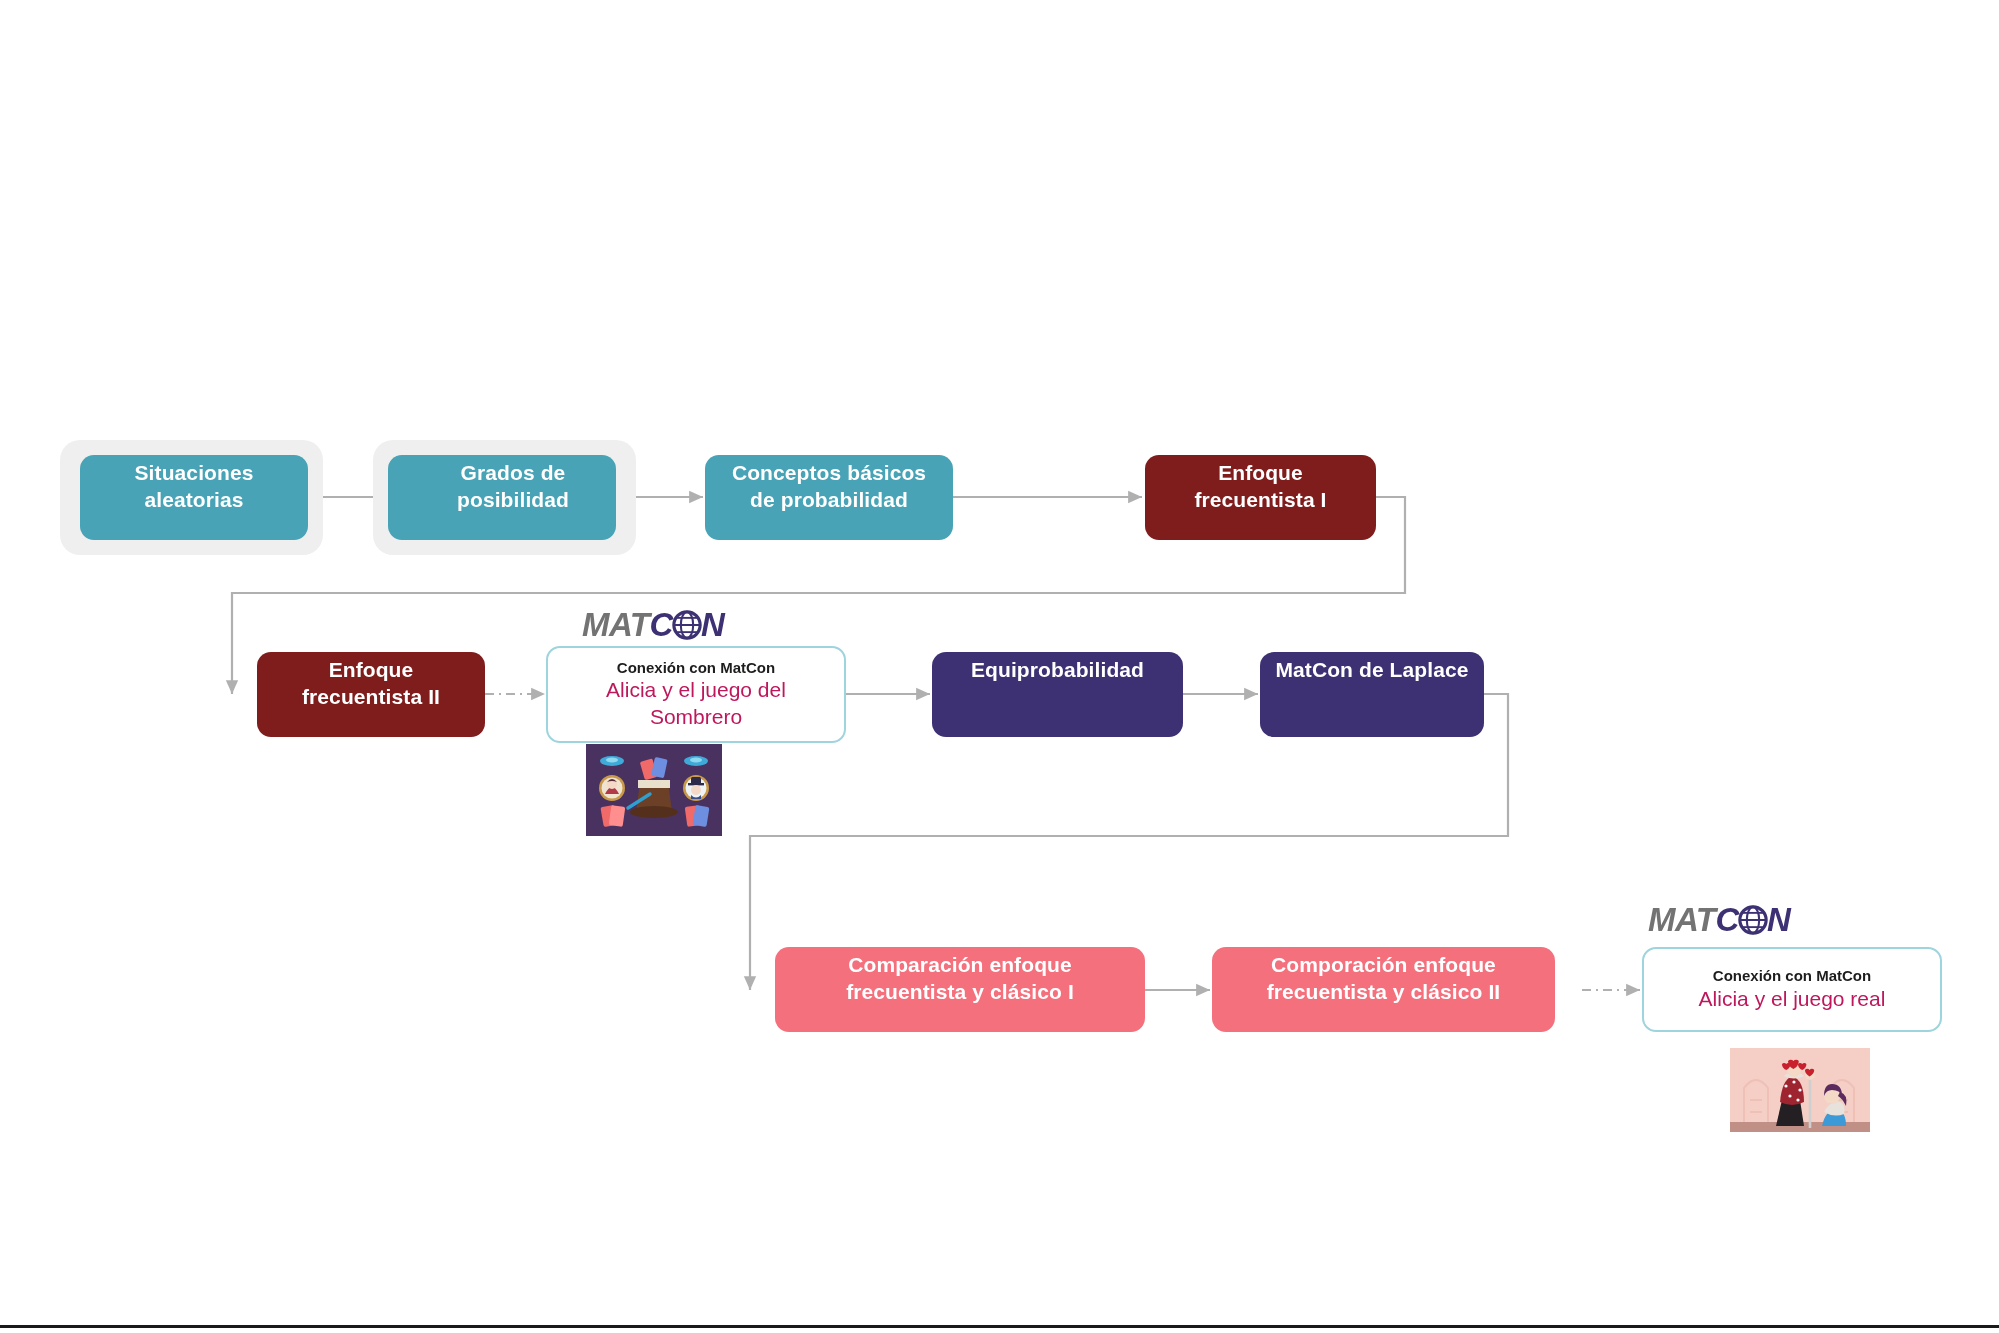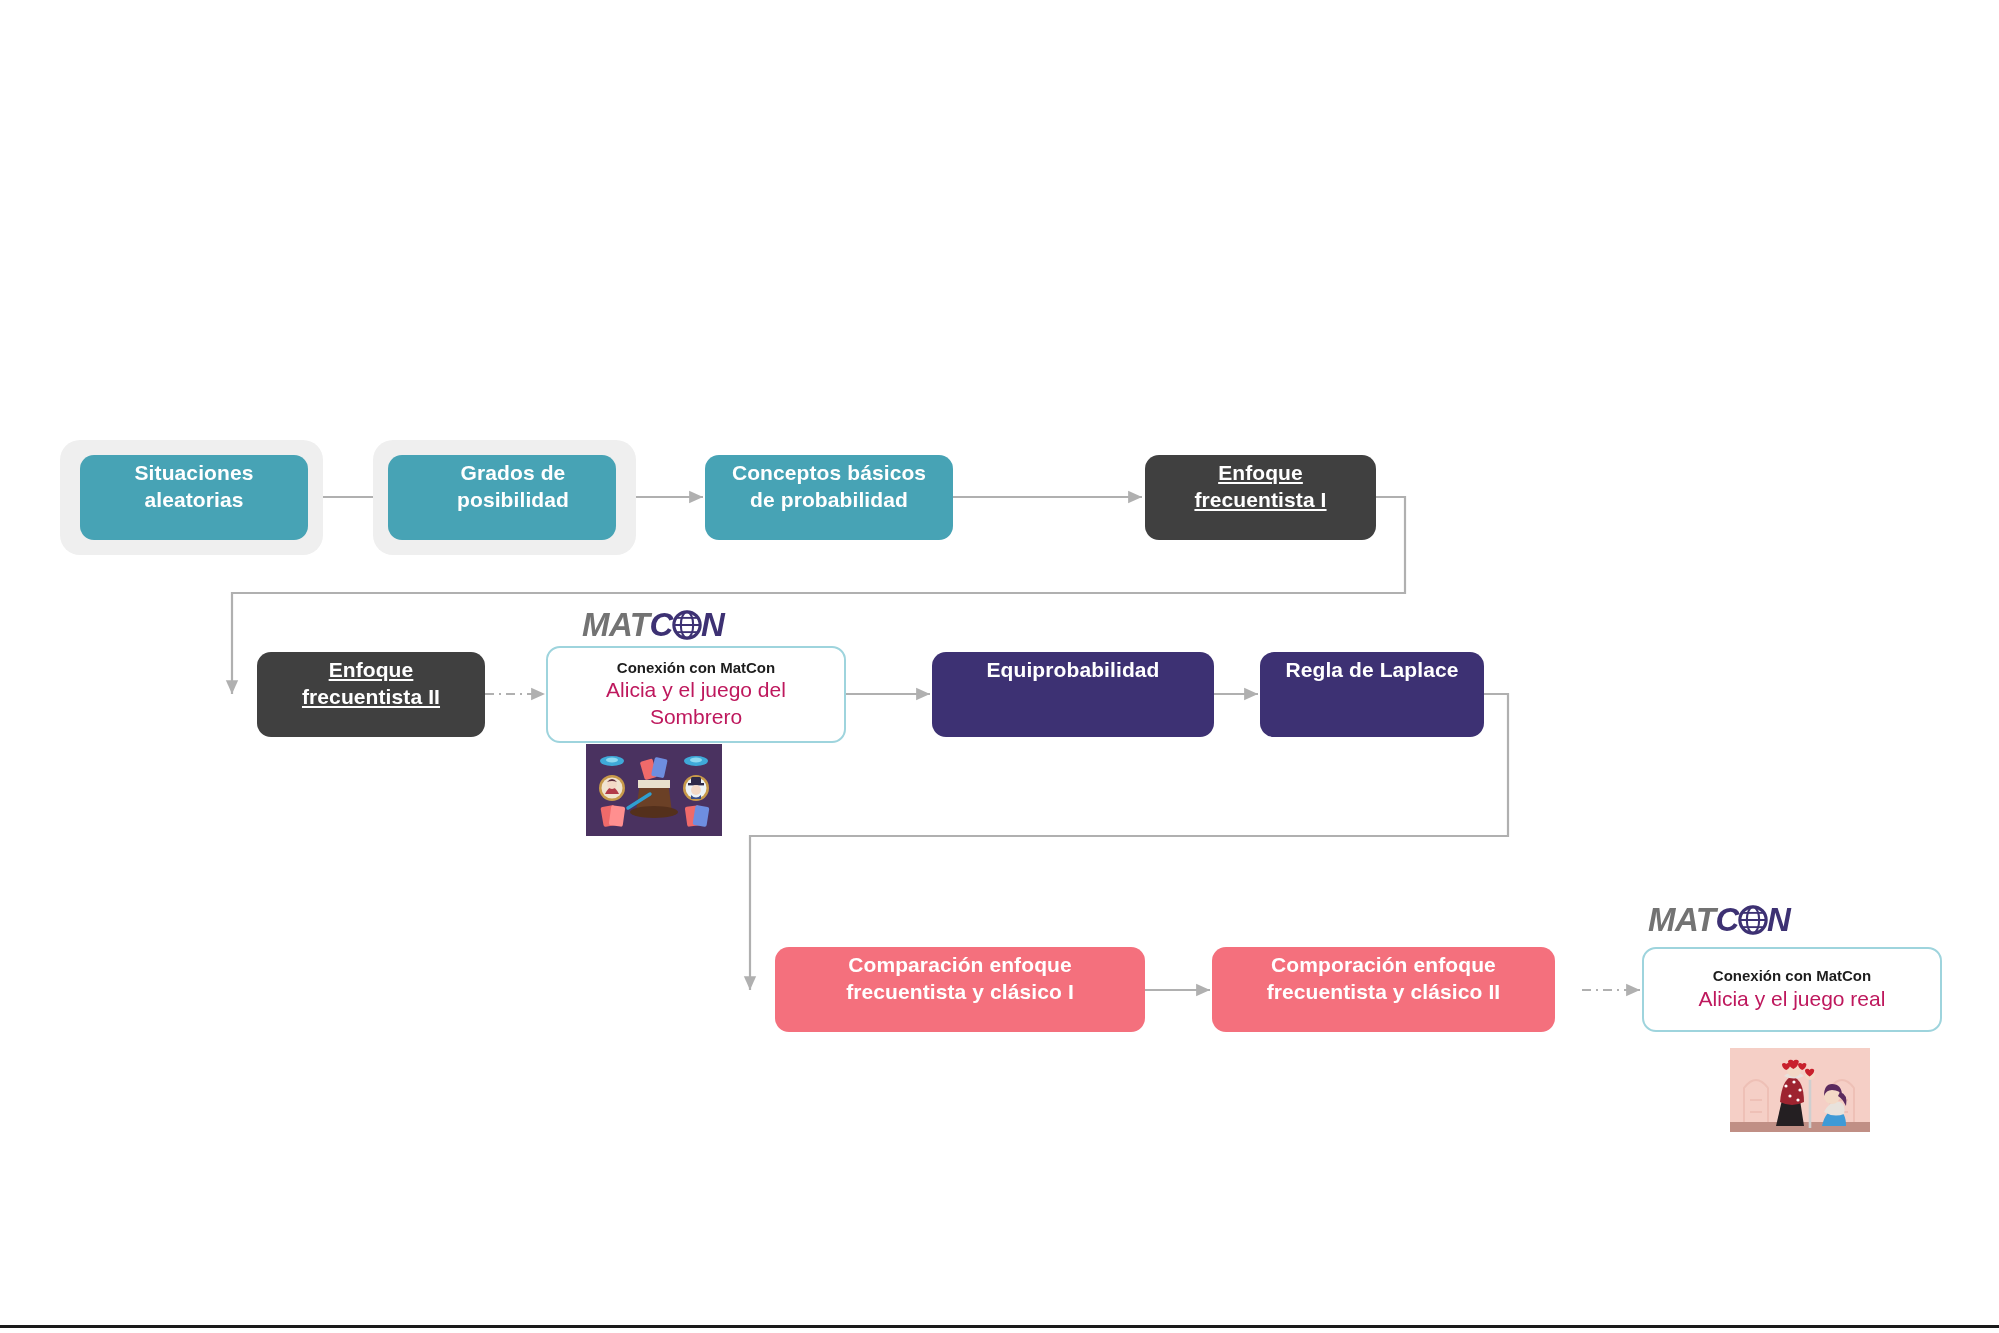--- a/index.html
+++ b/index.html
@@ -52,21 +52,21 @@
     padding: 4px 10px;
   }
   .halo {
     position: absolute;
     box-sizing: border-box;
     background: #efefef;
     border-radius: 20px;
   }
 
   .teal   { background: #47a3b5; }
-  .green  { background: #404040; text-decoration: underline; }
+  .green  { background: #7f1d1d; }
   .purple { background: #3d3173; }
   .pink   { background: #f4707d; }
 
   
   .matcard {
     position: absolute;
     box-sizing: border-box;
     background: #ffffff;
     border: 2px solid #9ed4dd;
     border-radius: 14px;
@@ -227,26 +227,26 @@
       <ellipse cx="68" cy="68" rx="24" ry="6" fill="#54301c"></ellipse>
       <rect x="52" y="36" width="32" height="8" fill="#e8e0cc"></rect>
 
       <rect x="56" y="16" width="13" height="19" rx="2" fill="#f06a6a" transform="rotate(-16 62 25)"></rect>
       <rect x="67" y="14" width="13" height="19" rx="2" fill="#6e8ee0" transform="rotate(12 73 23)"></rect>
 
       <line x1="42" y1="64" x2="64" y2="50" stroke="#2f9fd0" stroke-width="3.4" stroke-linecap="round"></line>
     </svg>
   </div>
 
-  <div class="node purple" style="left:932px; top:652px; width:282px; height:85px;">
+  <div class="node purple" style="left:932px; top:652px; width:251px; height:85px;">
     <span>Equiprobabilidad</span>
   </div>
 
   <div class="node purple" style="left:1260px; top:652px; width:224px; height:85px;">
-    <span>Regla de Laplace</span>
+    <span>MatCon de Laplace</span>
   </div>
 
   <div class="node pink" style="left:775px; top:947px; width:370px; height:85px;">
     <span>Comparación enfoque<br>frecuentista y clásico I</span>
   </div>
 
   <div class="node pink" style="left:1212px; top:947px; width:343px; height:85px;">
     <span>Comporación enfoque<br>frecuentista y clásico II</span>
   </div>
 

